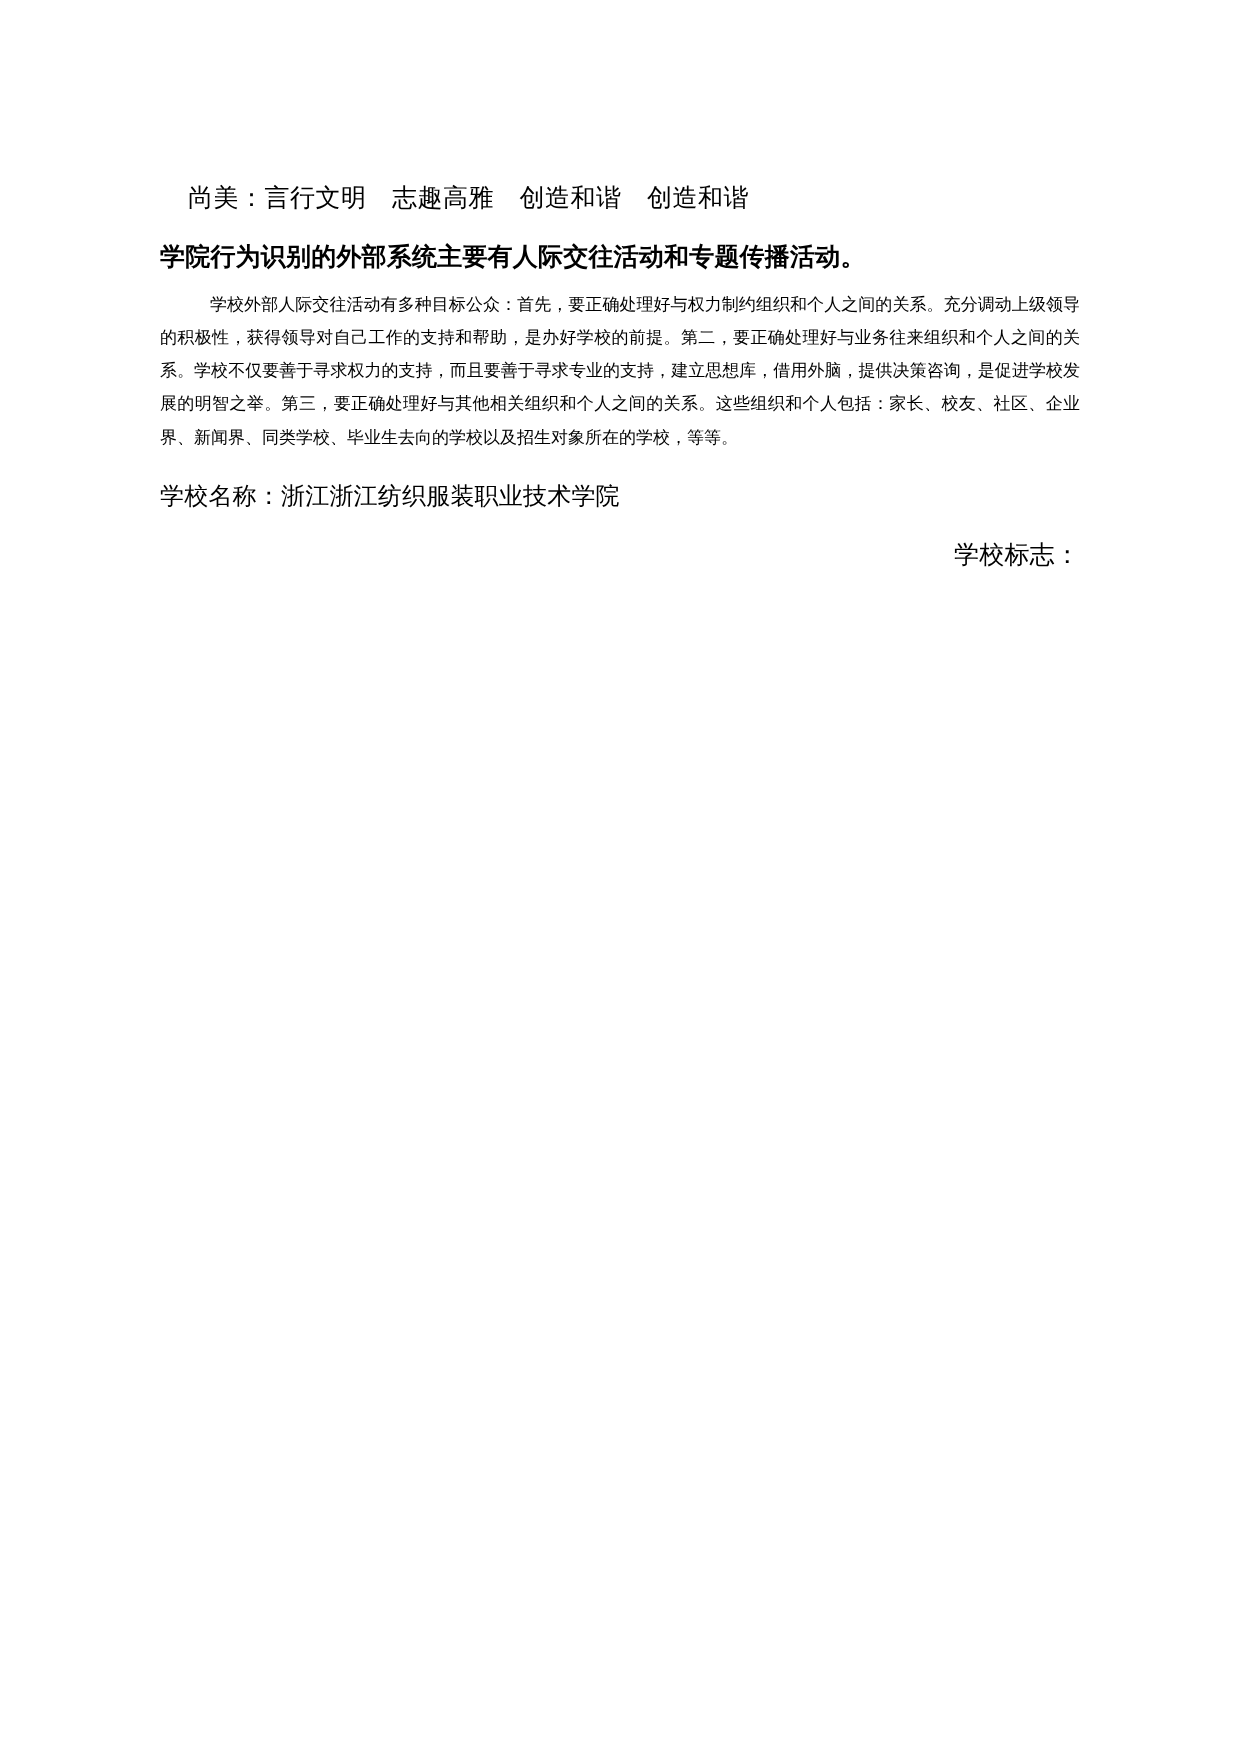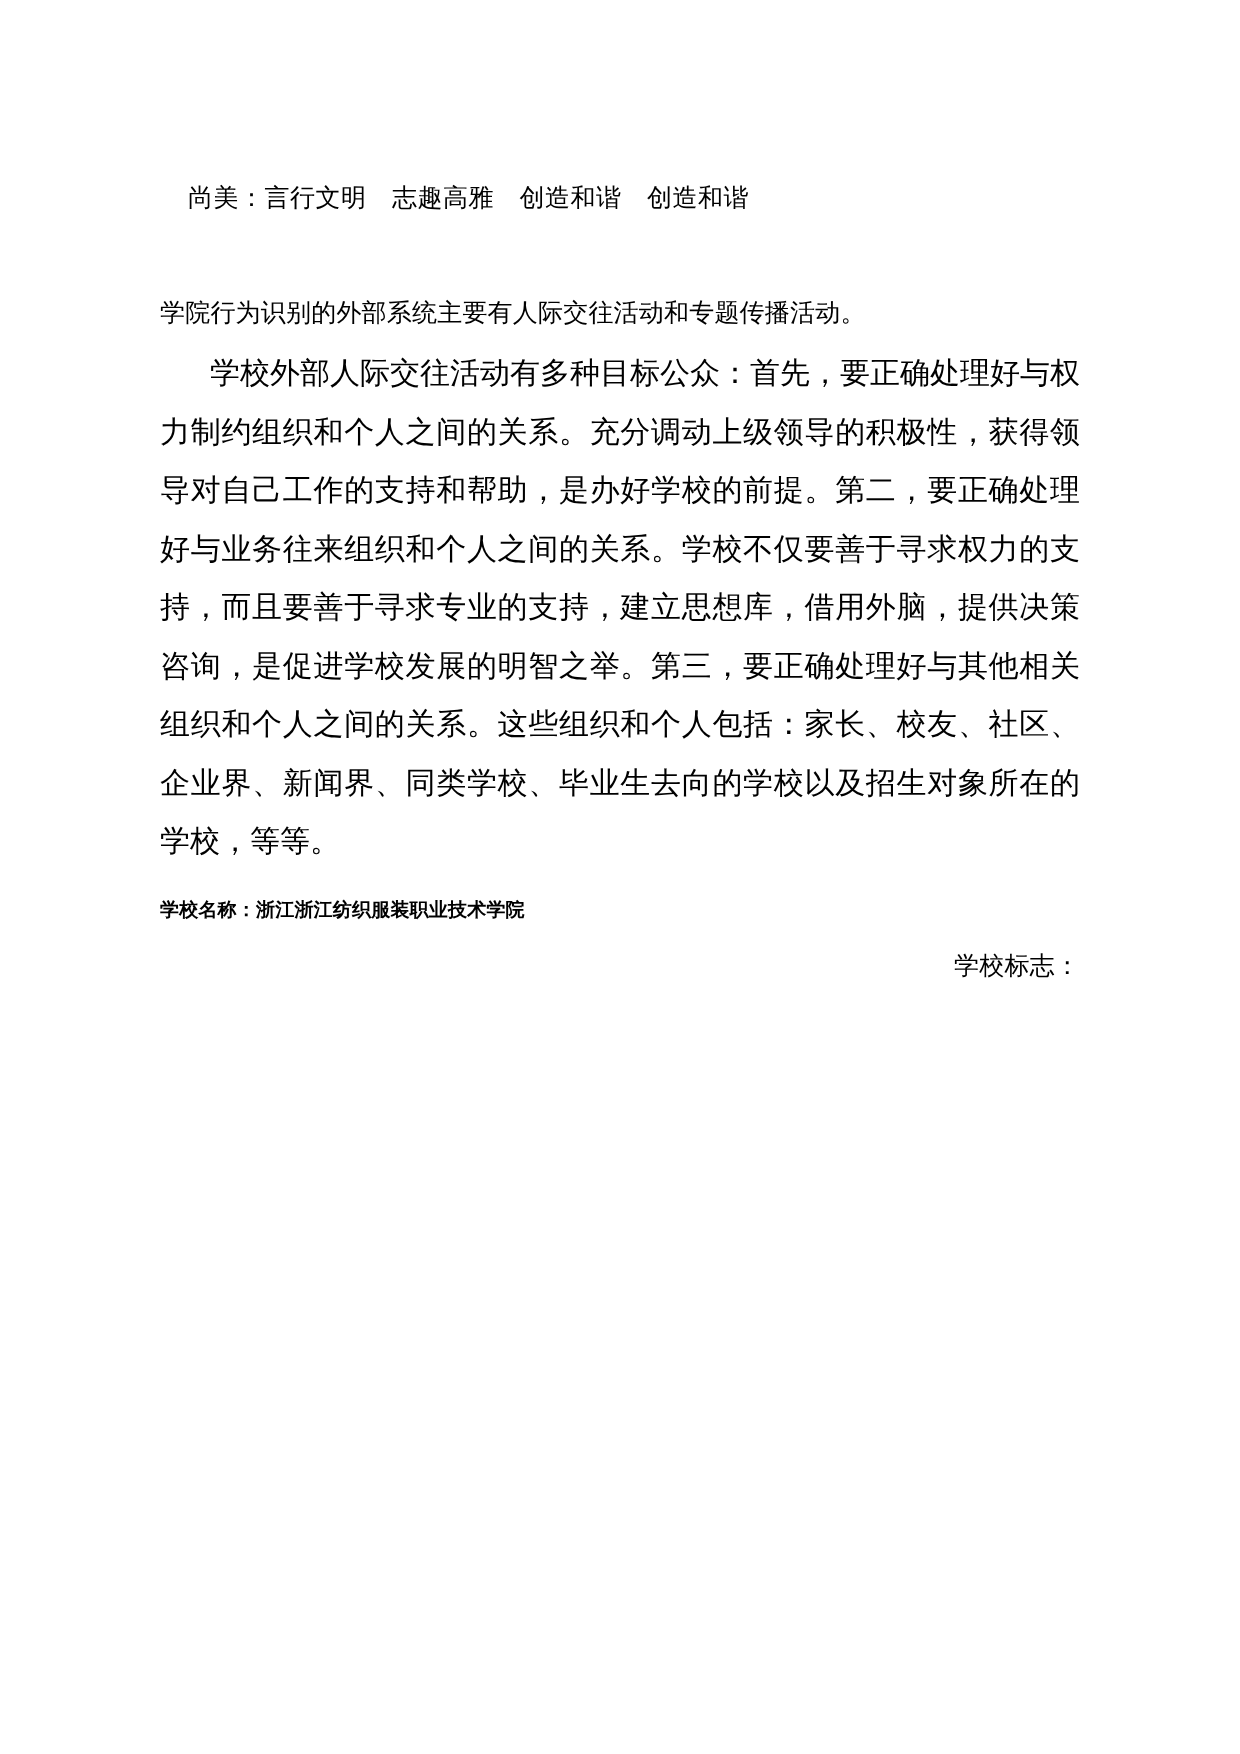--- a/index.html
+++ b/index.html
@@ -25,43 +25,43 @@
   .line-head {
     font-size: 25px;
     line-height: 1.4;
     margin-top: 180px;
     margin-left: 28px;
     letter-spacing: 0.5px;
     white-space: pre;
   }
   .heading-bold {
     font-size: 25px;
-    font-weight: normal;
+    font-weight: bold;
     line-height: 1.4;
-    margin-top: 80px;
+    margin-top: 24px;
     letter-spacing: 0.2px;
   }
   .para {
-    font-size: 30px;
+    font-size: 17px;
     line-height: 1.95;
     text-align: justify;
     text-justify: inter-ideograph;
     margin-top: 14px;
     text-indent: 50px;
   }
   .section-num {
     font-size: 25px;
     font-weight: bold;
     margin-top: 70px;
     letter-spacing: 0.2px;
     white-space: pre;
   }
   .sub-bold {
-    font-size: 19px;
-    font-weight: bold;
+    font-size: 24px;
+    font-weight: normal;
     margin-top: 26px;
     letter-spacing: 0.2px;
   }
   .sub-plain {
     font-size: 25px;
     margin-top: 26px;
     letter-spacing: 0.2px;
     text-align: right;
   }
 </style>

